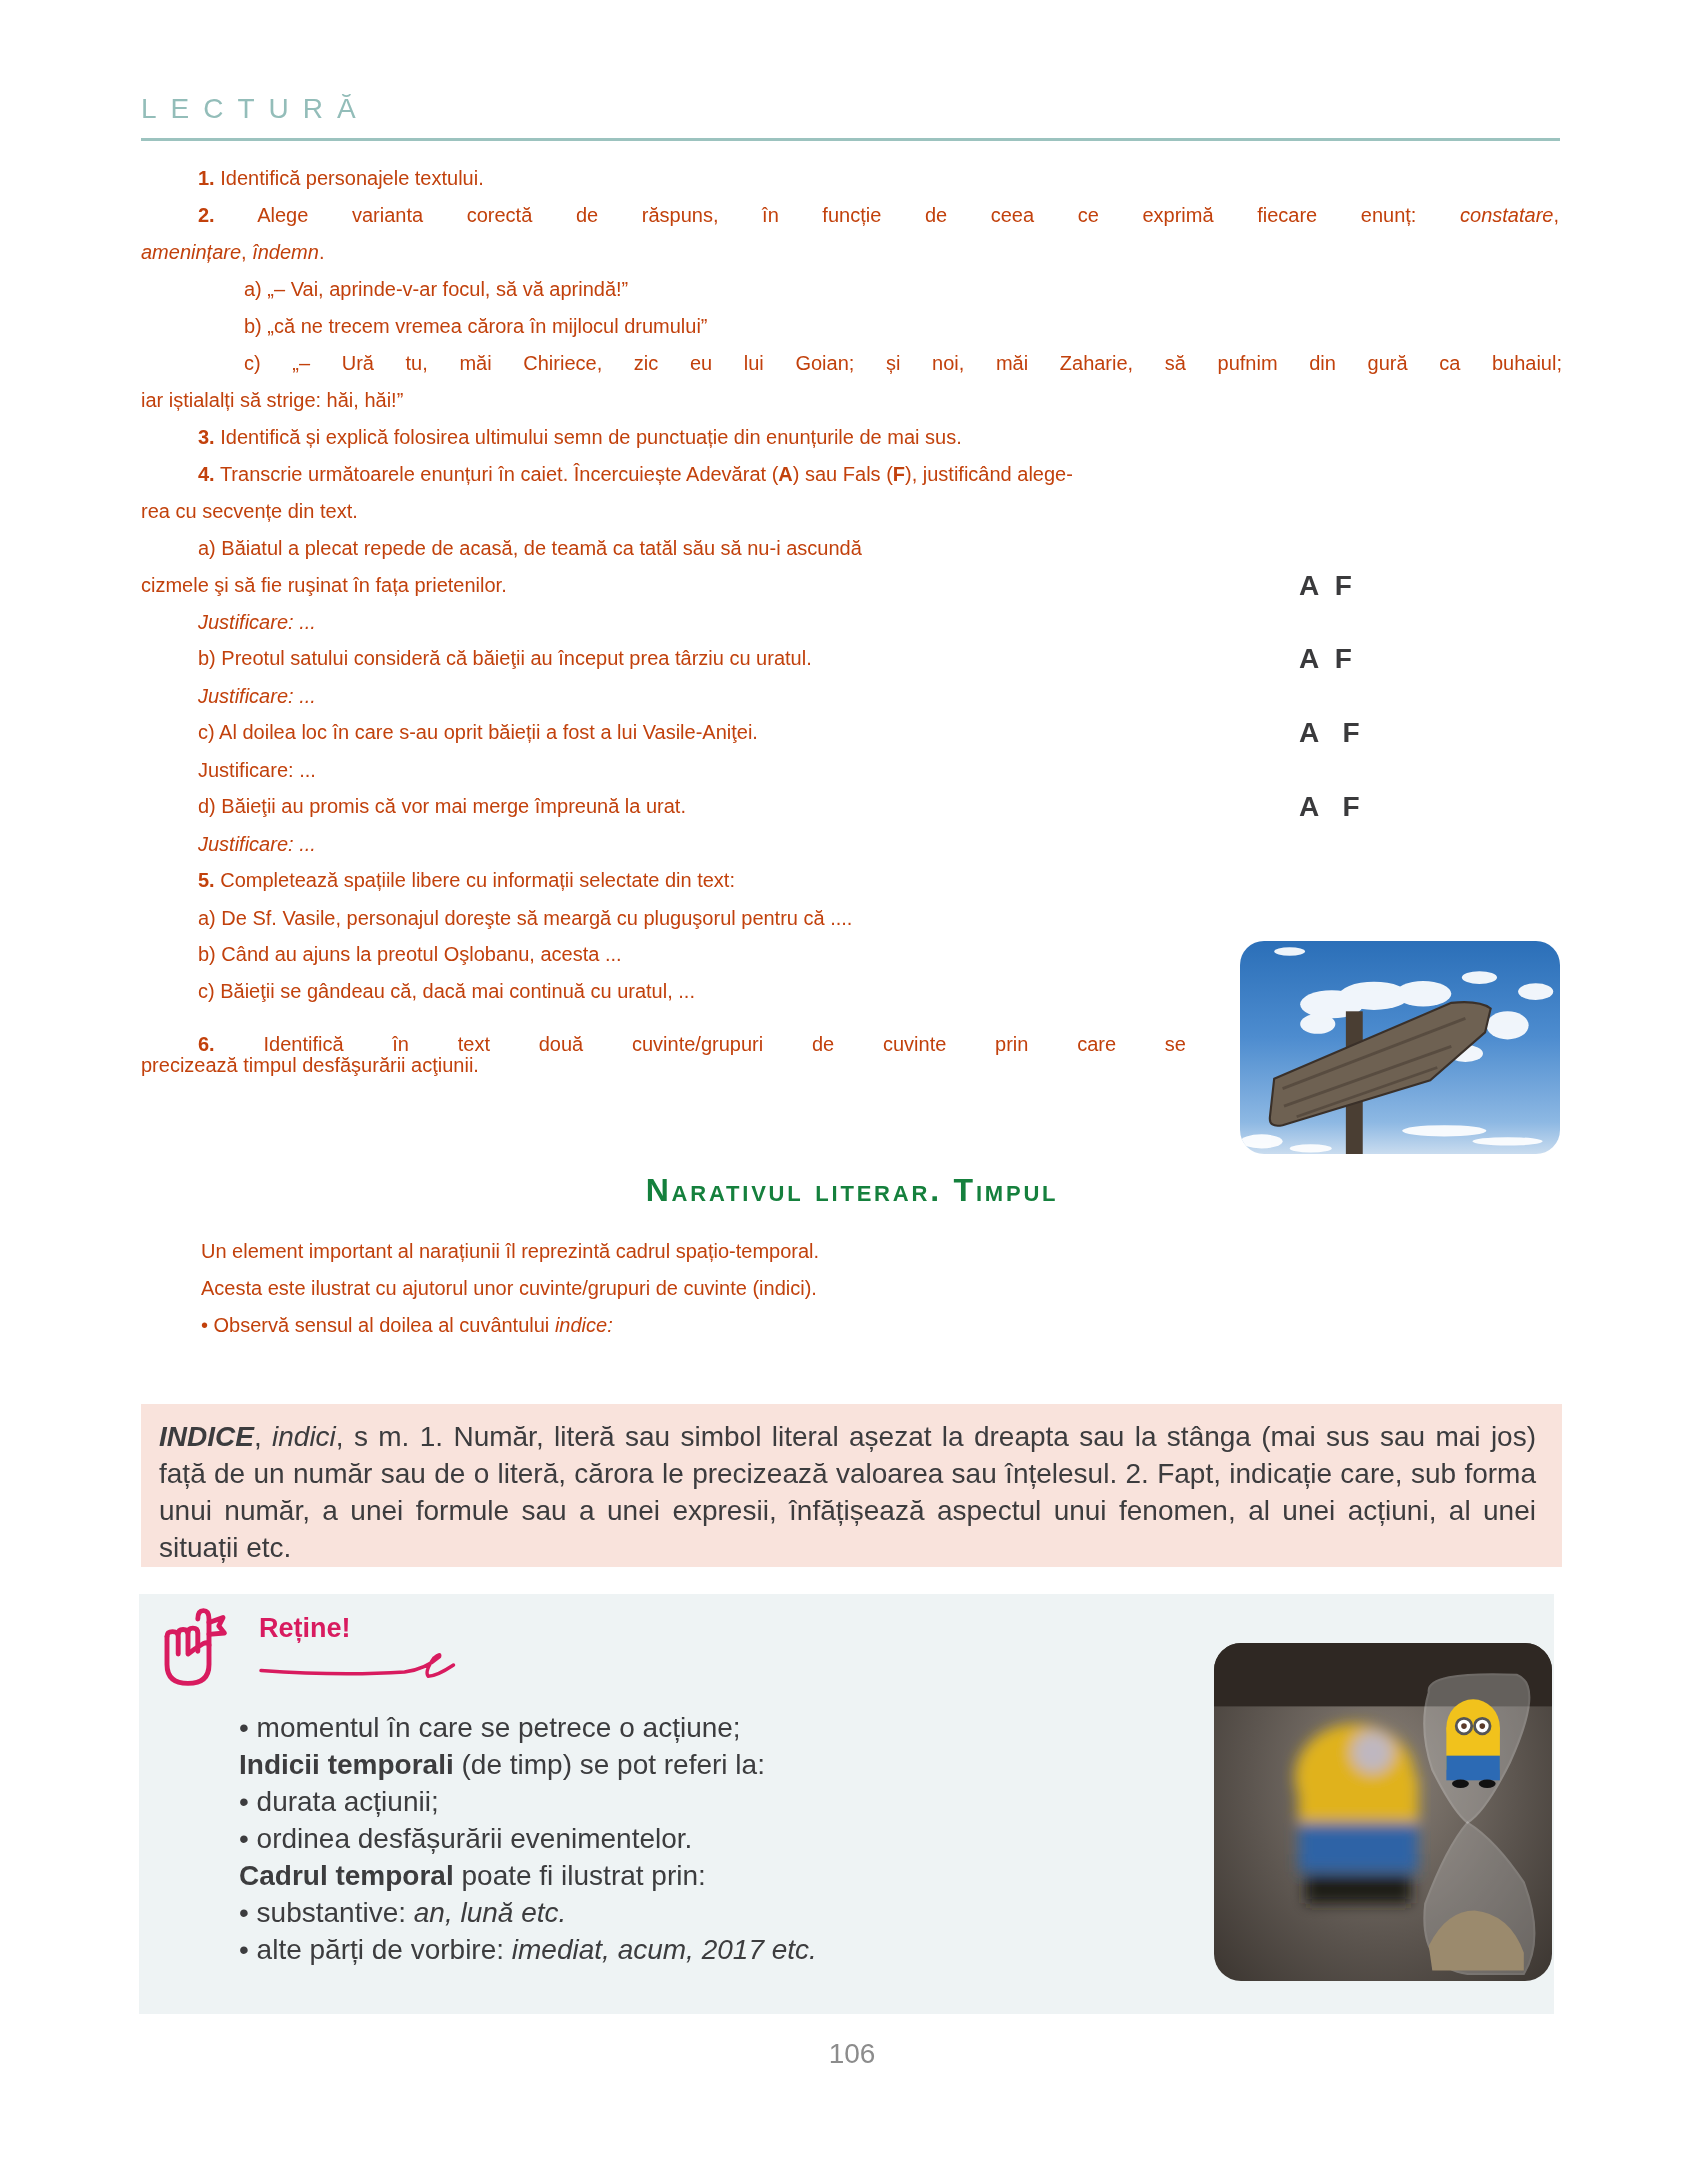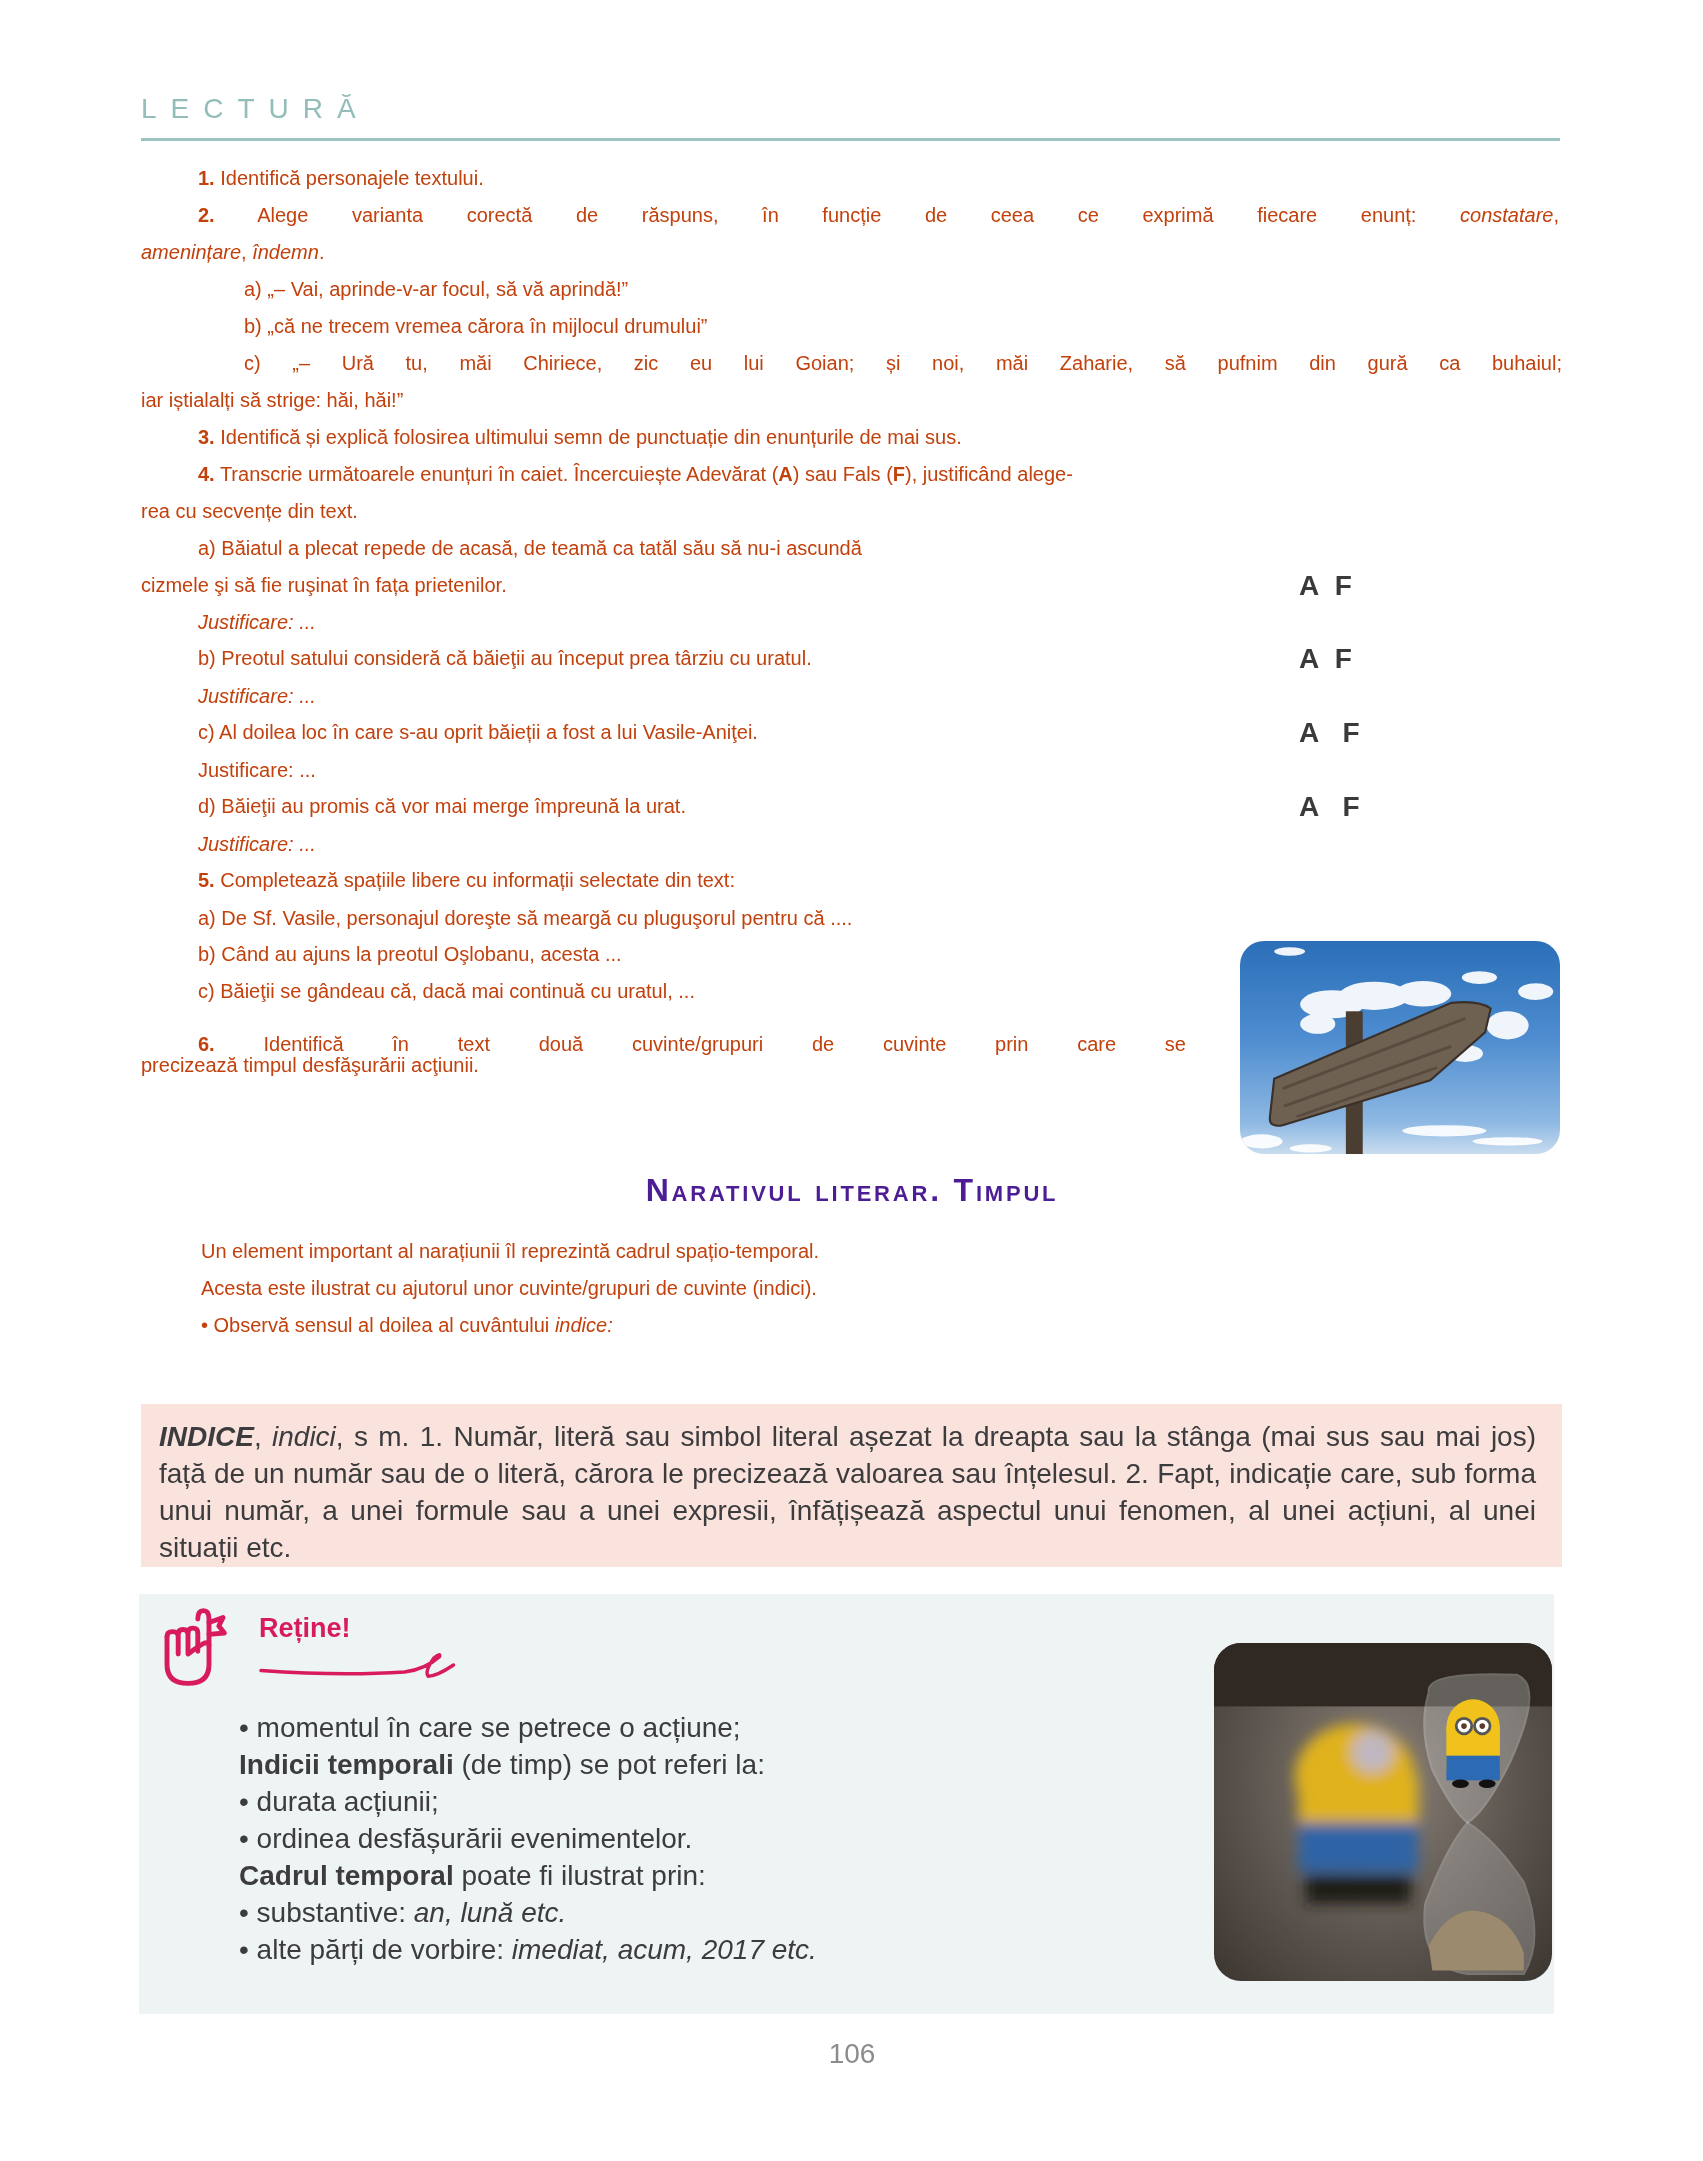--- a/index.html
+++ b/index.html
@@ -18,21 +18,21 @@
   .justify-line { text-align:justify; text-align-last:justify; white-space:normal; }
 
   .af { font-size:28px; font-weight:700; color:#3a3a3c; }
 
   
   .signpost { left:1240px; top:941px; width:320px; height:213px; border-radius:24px; overflow:hidden;
      background:linear-gradient(180deg,#2b6fb8 0%,#4d8ccf 45%,#8db8e3 85%,#c9dcef 100%); }
 
   
   .section-title { left:0; width:1704px; top:1172px; text-align:center; font-size:32px; font-weight:700;
-     color:#4c1d95; letter-spacing:2.8px; font-variant:small-caps; }
+     color:#15803d; letter-spacing:2.8px; font-variant:small-caps; }
 
   
   .def-box { left:141px; top:1404px; width:1421px; height:163px; background:#f9e3dc; }
   .def-text { left:159px; top:1418px; width:1377px; font-size:28px; line-height:37px; color:#3c3c3e;
      text-align:justify; }
 
   
   .retine-box { left:139px; top:1594px; width:1415px; height:420px; background:#eef3f4; }
   .retine-label { left:259px; top:1613px; font-size:27px; font-weight:700; color:#d81b5f; }
   .retine-list { left:239px; top:1709px; font-size:28px; line-height:37px; color:#3c3c3e; }

